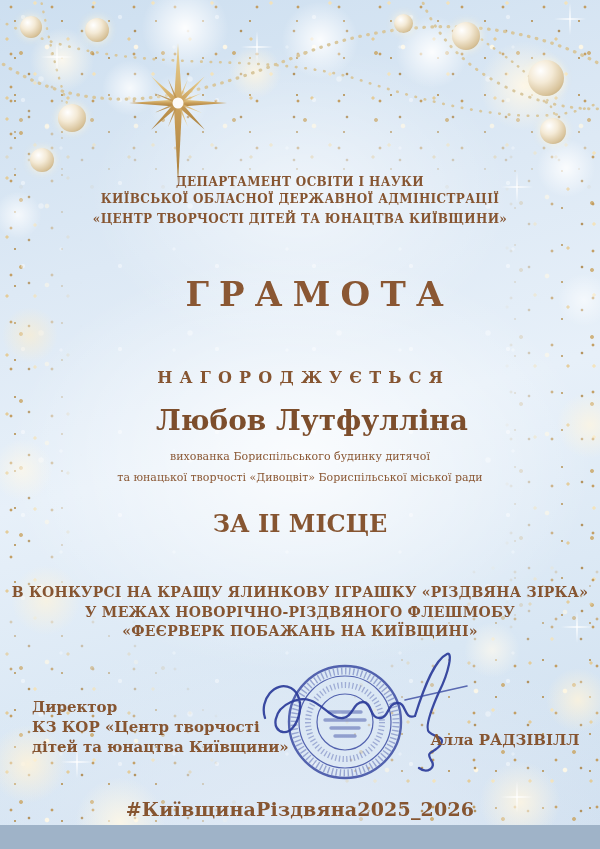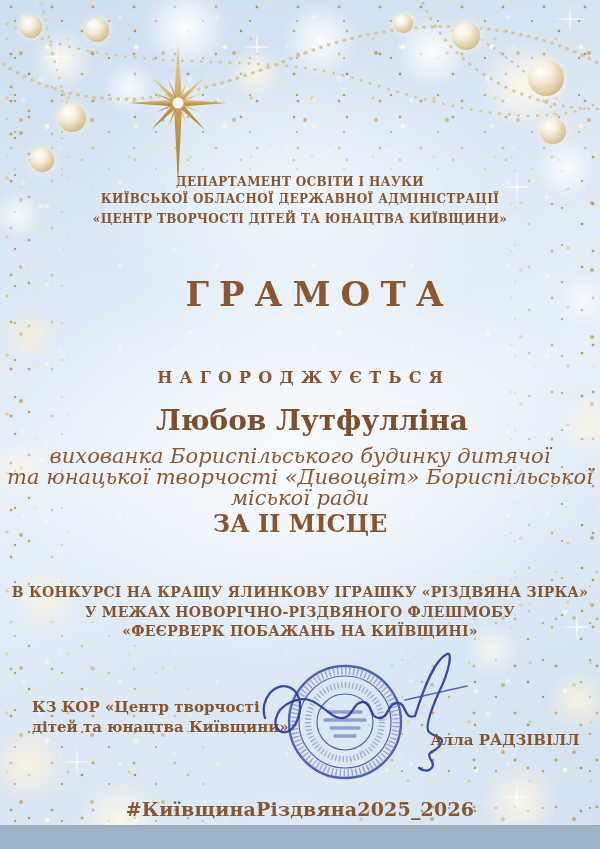--- a/index.html
+++ b/index.html
@@ -69,21 +69,21 @@
   .sparkle::before{width:34px;height:3px;transform:translate(-50%,-50%);}
   .sparkle::after{width:3px;height:34px;transform:translate(-50%,-50%);}
   svg.deco{position:absolute;pointer-events:none;}
   
   .txt{position:absolute;left:0;right:0;text-align:center;color:#865531;}
   .org{top:174px;font-size:12px;font-weight:bold;line-height:17px;letter-spacing:.03em;}
   .inst{top:211px;font-size:12px;font-weight:bold;line-height:16px;letter-spacing:.03em;}
   .title{top:274px;font-size:34px;font-weight:bold;letter-spacing:.30em;text-indent:.30em;color:#8a5733;padding-left:29px;}
   .awarded{top:351px;font-size:16px;font-weight:bold;letter-spacing:.45em;text-indent:.45em;margin-top:17px;}
   .name{top:404px;font-size:28px;font-weight:bold;color:#7d4e2c;padding-left:24px;}
-  .desc{top:446px;font-size:21px;line-height:21px;color:#8a5733;font-style:italic;}
+  .desc{top:446px;font-size:11px;line-height:21px;color:#8a5733;}
   .place{top:509px;font-size:24px;font-weight:bold;}
   .award{top:544px;font-size:14px;font-weight:bold;line-height:19.5px;letter-spacing:.02em;margin-top:39px;}
   .signer{position:absolute;left:32px;top:697px;text-align:left;font-size:15px;font-weight:bold;line-height:20px;color:#865531;}
   .signer-name{position:absolute;left:430px;top:731px;width:150px;text-align:center;font-size:15px;font-weight:bold;color:#865531;}
   .hashtag{top:798px;font-size:19px;font-weight:bold;letter-spacing:.01em;}
 </style>
 </head>
 <body>
 
 <div class="page">
@@ -165,20 +165,21 @@
     <div>та юнацької творчості «Дивоцвіт» Бориспільської міської ради</div>
   </div>
   <div class="txt place">ЗА II МІСЦЕ</div>
   <div class="txt award">
     <div>В КОНКУРСІ НА КРАЩУ ЯЛИНКОВУ ІГРАШКУ «РІЗДВЯНА ЗІРКА»</div>
     <div>У МЕЖАХ НОВОРІЧНО-РІЗДВЯНОГО ФЛЕШМОБУ</div>
     <div>«ФЕЄРВЕРК ПОБАЖАНЬ НА КИЇВЩИНІ»</div>
   </div>
 
   <div class="signer">
+    <div>Директор</div>
     <div>КЗ КОР «Центр творчості</div>
     <div>дітей та юнацтва Київщини»</div>
   </div>
 
   <svg class="deco" style="left:255px;top:638px" width="220" height="152" viewBox="0 0 220 152">
     <g stroke="#4050a5" fill="none" opacity=".88">
       <circle cx="90" cy="84" r="56" stroke-width="2.4"></circle>
       <circle cx="90" cy="84" r="46" stroke-width="1.2"></circle>
       <circle cx="90" cy="84" r="28" stroke-width="1.2"></circle>
       <circle cx="90" cy="84" r="51" stroke-width="7" stroke-dasharray="1.4 2.6" opacity=".5"></circle>

